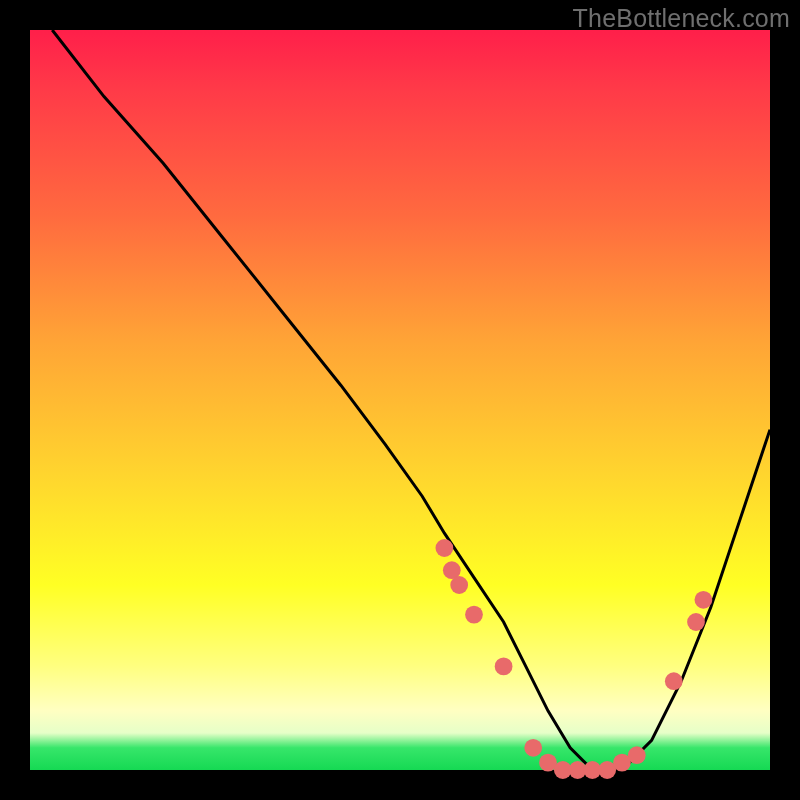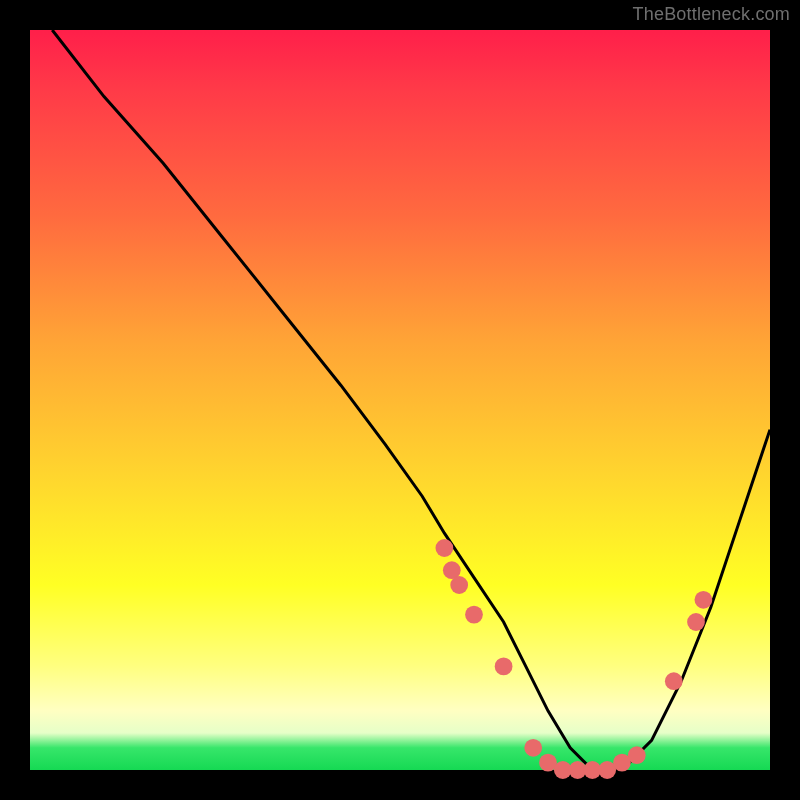--- a/index.html
+++ b/index.html
@@ -48,21 +48,21 @@
     inset: 0;
     width: 100%;
     height: 100%;
     overflow: visible;
   }
   .watermark {
     position: absolute;
     top: 4px;
     right: 10px;
     color: #6f6f6f;
-    font-size: 18px;
+    font-size: 25px;
     letter-spacing: 0.2px;
     user-select: none;
     pointer-events: none;
   }
 </style>
 </head>
 <body>
 
 <div class="canvas-wrap">
   <div class="watermark">TheBottleneck.com</div>

